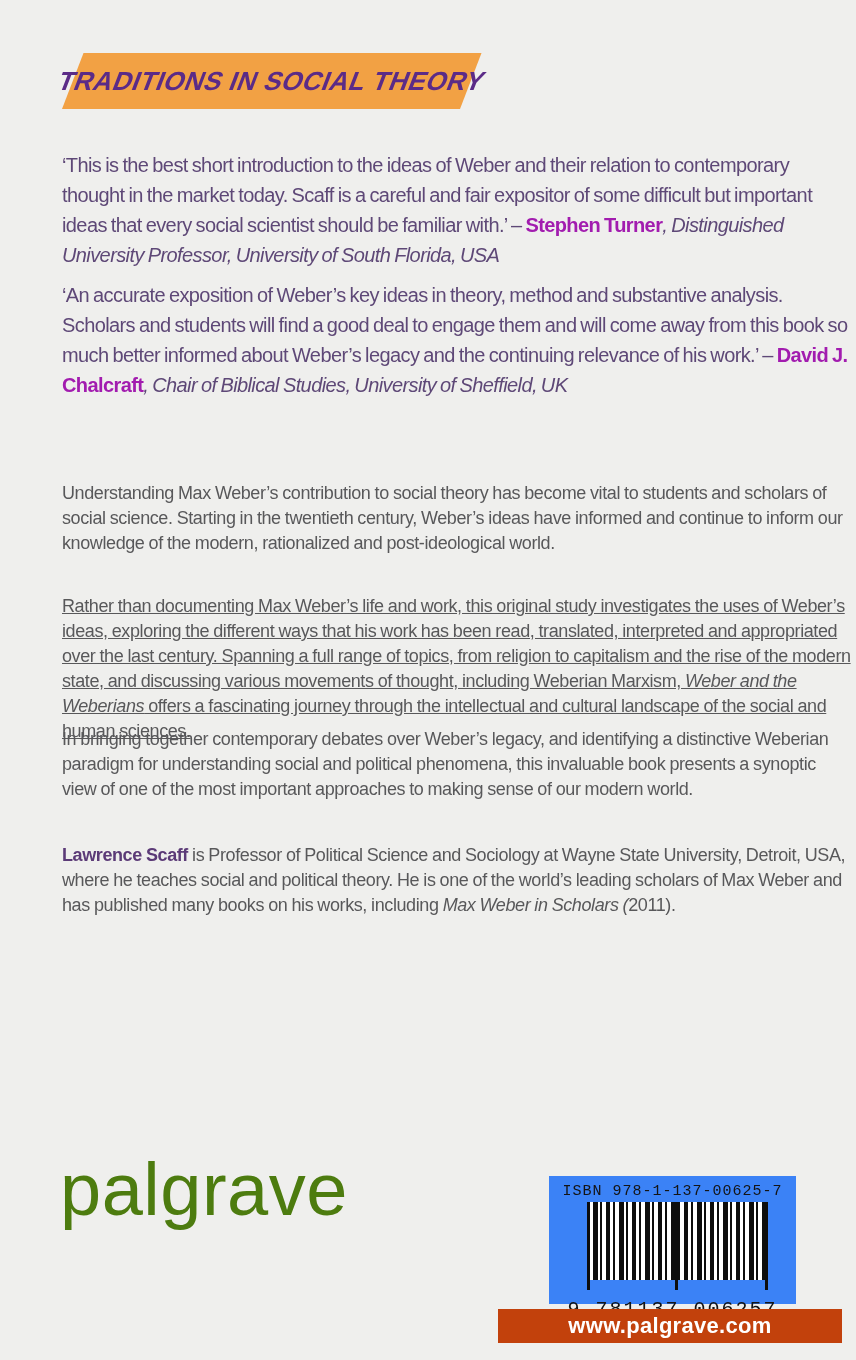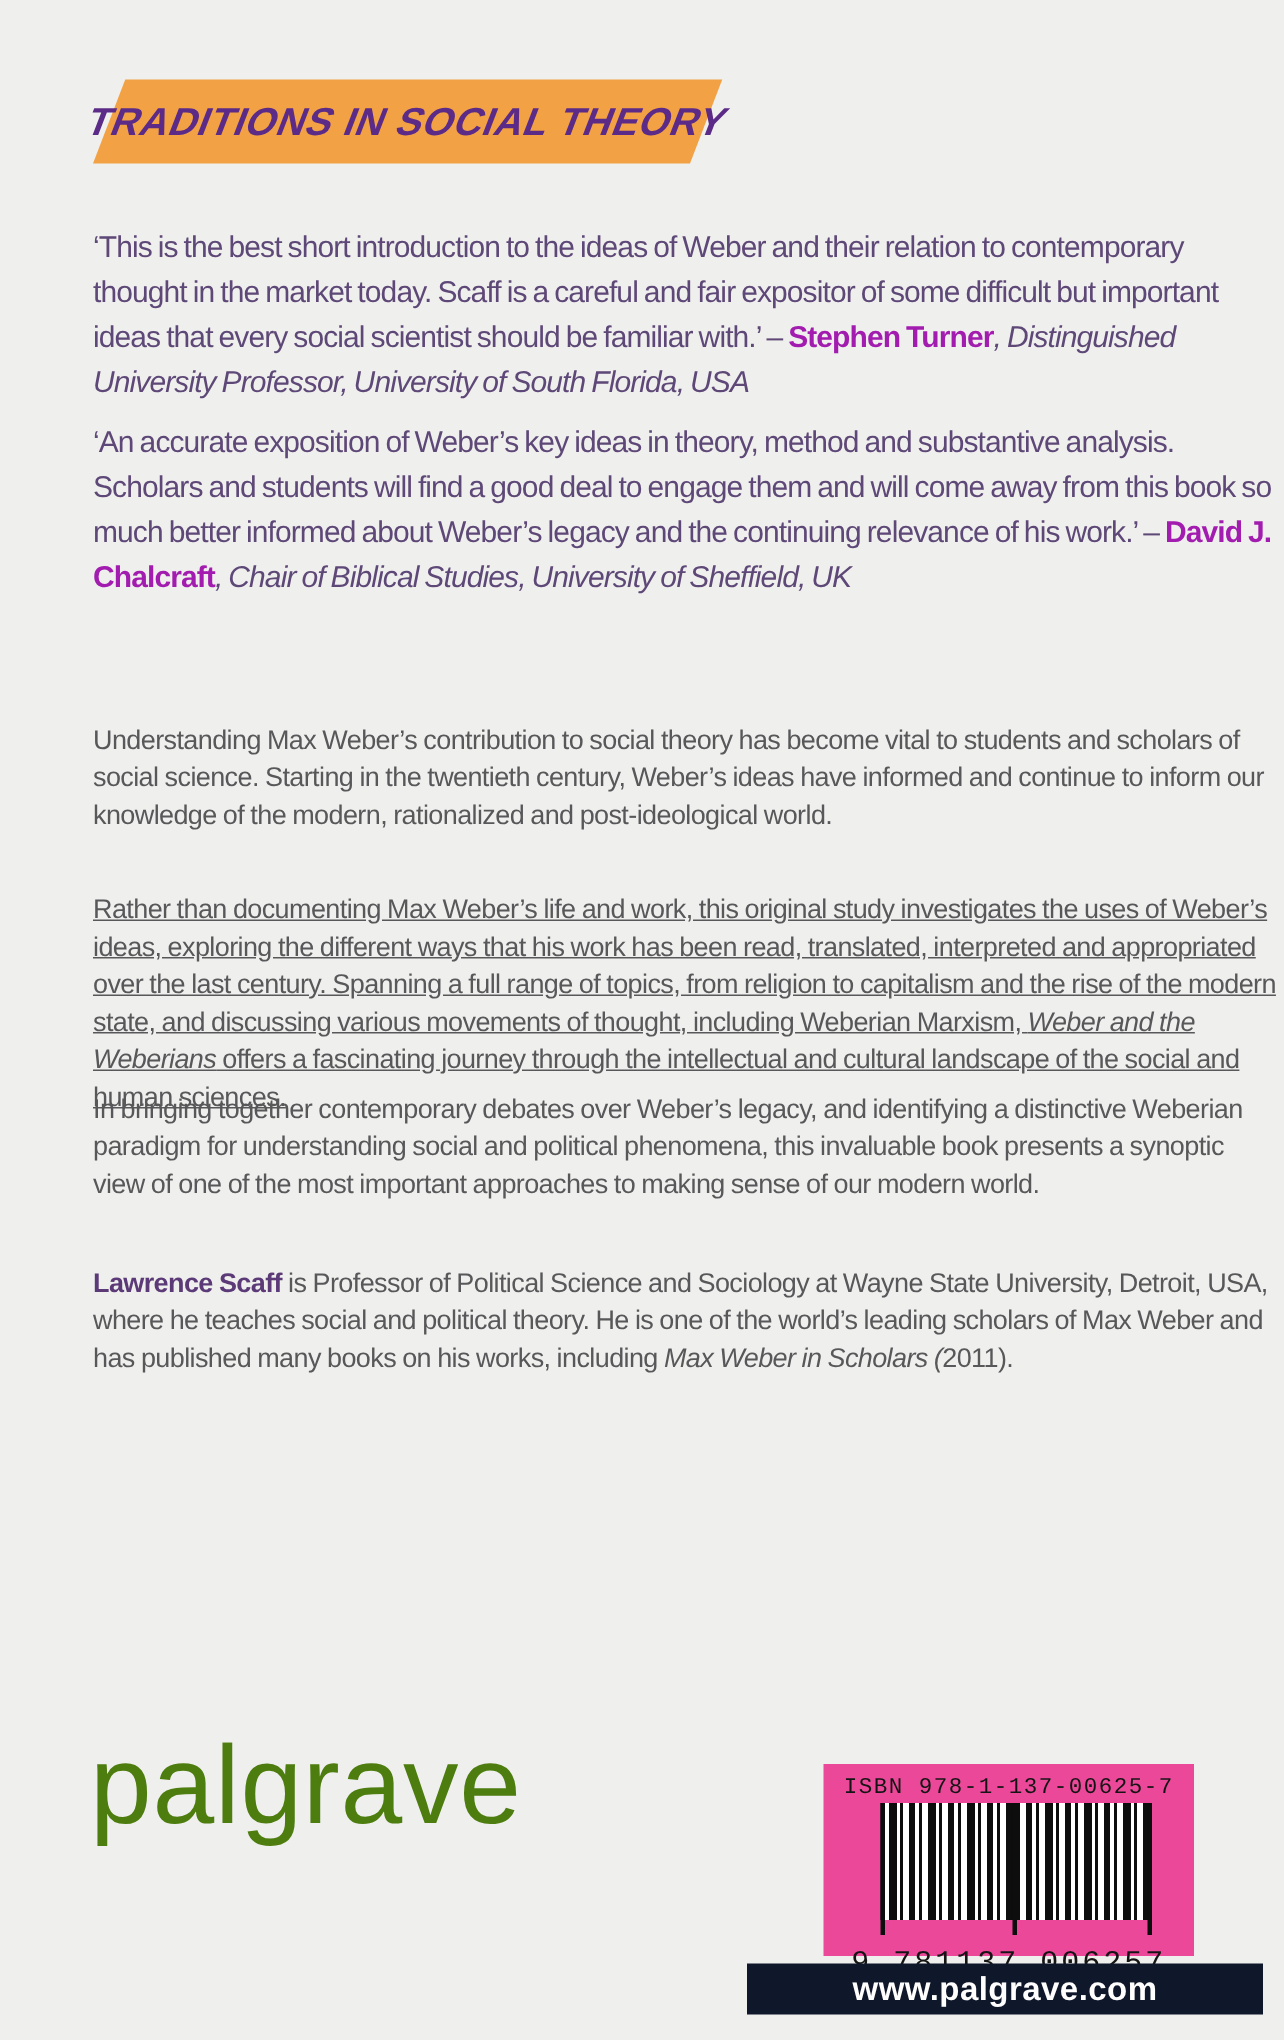--- a/index.html
+++ b/index.html
@@ -85,21 +85,21 @@
     letter-spacing: 3px;
   }
 
   
   .barcode-box {
     position: absolute;
     left: 549px;
     top: 1176px;
     width: 247px;
     height: 128px;
-    background: #ec4899;
+    background: #3b82f6;
   }
   .isbn-text {
     margin-top: 7px;
     text-align: center;
     font-family: "Liberation Mono", monospace;
     font-size: 15px;
     letter-spacing: 1px;
     color: #141414;
     white-space: nowrap;
   }
@@ -127,21 +127,21 @@
     white-space: nowrap;
   }
 
   
   .web-band {
     position: absolute;
     left: 498px;
     top: 1309px;
     width: 344px;
     height: 34px;
-    background: #0f172a;
+    background: #c2410c;
     display: flex;
     align-items: center;
     justify-content: center;
   }
   .web-band span {
     color: #ffffff;
     font-weight: bold;
     font-size: 22px;
     letter-spacing: 0.3px;
   }

